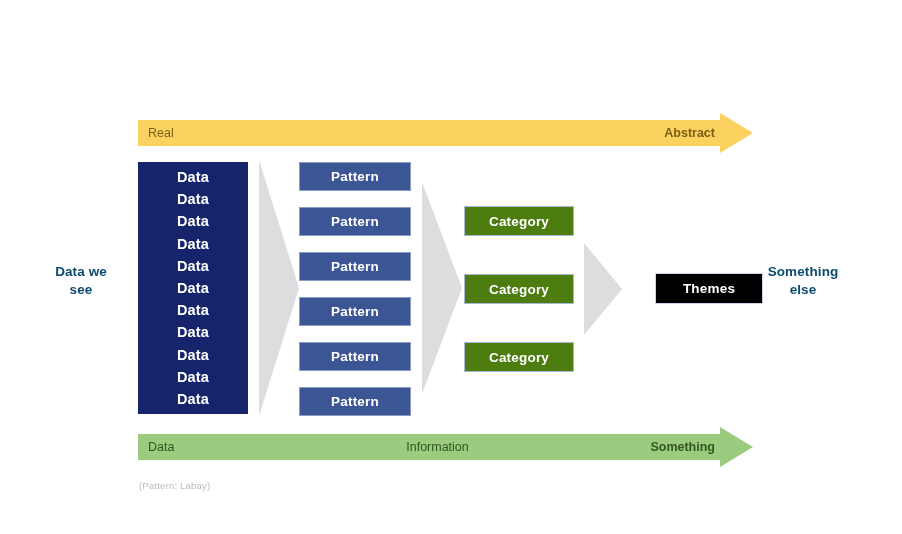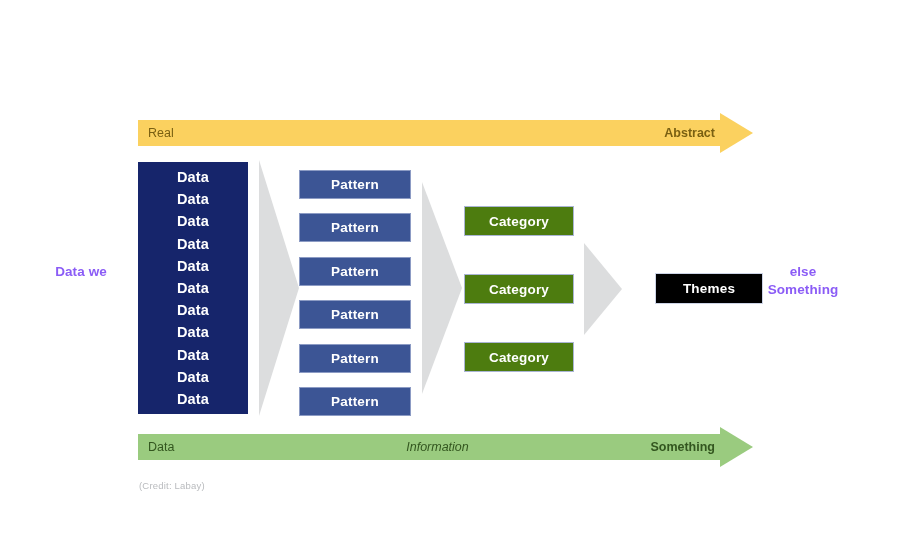--- a/index.html
+++ b/index.html
@@ -50,21 +50,21 @@
   #banner-real .bar { width: 582px; background: #FBD15F; }
   #banner-real .tip { left: 582px; border-left: 33px solid #FBD15F; }
   #banner-real .lbl { color: #7a6012; }
 
   #banner-dik { left: 138px; top: 434px; width: 615px; }
   #banner-dik .bar { width: 582px; background: #9ACB7F; }
   #banner-dik .tip { left: 582px; border-left: 33px solid #9ACB7F; }
   #banner-dik .lbl { color: #33561f; }
 
   .lbl-left   { left: 10px; text-align: left; }
-  .lbl-mid    { left: 0; right: 16px; text-align: center; font-style: italic; }
+  .lbl-mid    { left: 0; right: 16px; text-align: center; }
   .lbl-right  { right: 38px; text-align: right; font-weight: bold; }
 
   
   .chevron {
     position: absolute;
   }
   .chevron svg { display: block; }
 
   
   .data-block {
@@ -106,21 +106,20 @@
     letter-spacing: 0.2px;
   }
 
   #col-pattern { left: 299px; top: 162px; width: 112px; height: 254px; justify-content: space-between; }
   #col-pattern .cell {
     width: 112px;
     height: 29px;
     background: #3C5595;
     border: 1.5px solid #8C9BC4;
     font-size: 13.5px;
-    margin-top: 8px;
   }
 
   #col-category { left: 464px; top: 206px; width: 110px; height: 166px; justify-content: space-between; }
   #col-category .cell {
     width: 110px;
     height: 30px;
     background: #4d7c0f;
     border: 1.5px solid #AAB5D4;
     font-size: 13.5px;
   }
@@ -133,21 +132,21 @@
     border: 1.5px solid #CDD4E6;
     font-size: 13.5px;
     margin-left: 28px;
   }
 
   
   .side-caption {
     position: absolute;
     font-size: 13.5px;
     font-weight: bold;
-    color: #8b5cf6;
+    color: #0c4a6e;
     text-align: center;
     line-height: 18px;
     letter-spacing: 0.1px;
   }
   #caption-left  { left: 26px;  top: 263px; width: 110px; }
   #caption-right { left: 748px; top: 263px; width: 110px; }
 
   
   #credit {
     position: absolute;
@@ -165,20 +164,21 @@
 
   <div class="banner" id="banner-real">
     <div class="bar"></div>
     <div class="tip"></div>
     <div class="lbl lbl-left">Real</div>
     <div class="lbl lbl-right">Abstract</div>
   </div>
 
   <div class="side-caption" id="caption-left">
     <div>Data we</div>
+    <div>see</div>
   </div>
 
   <div class="data-block" id="block-data">
     <div class="data-row">Data</div>
     <div class="data-row">Data</div>
     <div class="data-row">Data</div>
     <div class="data-row">Data</div>
     <div class="data-row">Data</div>
     <div class="data-row">Data</div>
     <div class="data-row">Data</div>
@@ -219,27 +219,27 @@
     <svg width="46" height="92" viewBox="0 0 46 92" aria-hidden="true">
       <polygon points="4,0 42,46 4,92" fill="#DCDDDE"></polygon>
     </svg>
   </div>
 
   <div class="col" id="col-themes">
     <div class="cell">Themes</div>
   </div>
 
   <div class="side-caption" id="caption-right">
+    <div>Something</div>
     <div>else</div>
-    <div>Something</div>
   </div>
 
   <div class="banner" id="banner-dik">
     <div class="bar"></div>
     <div class="tip"></div>
     <div class="lbl lbl-left">Data</div>
     <div class="lbl lbl-mid">Information</div>
     <div class="lbl lbl-right">Something</div>
   </div>
 
-  <div id="credit">(Credit: Labay)</div>
+  <div id="credit">(Pattern: Labay)</div>
 
 </div>
 
 </body></html>

